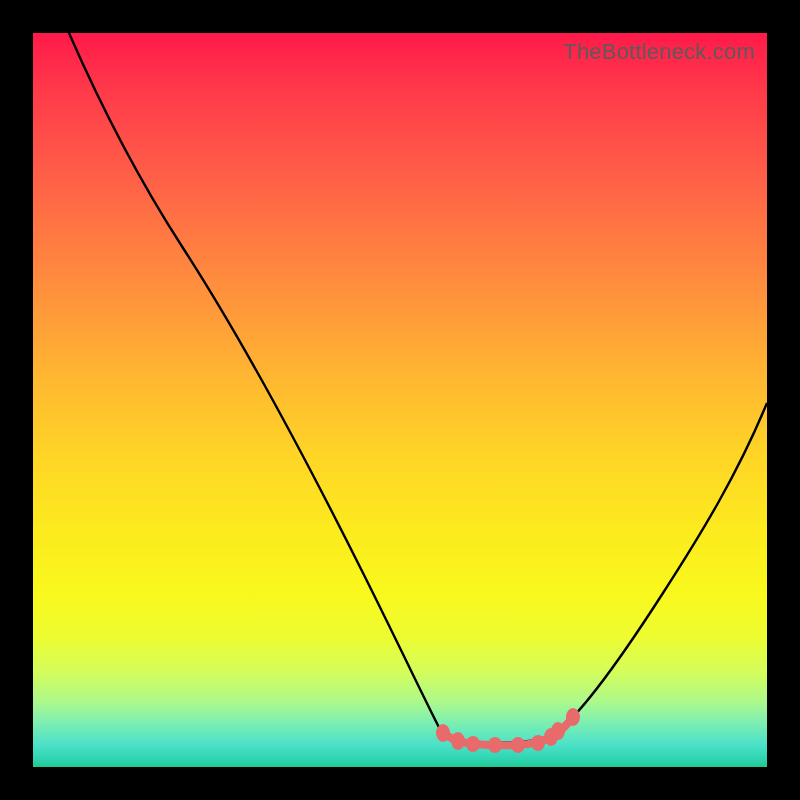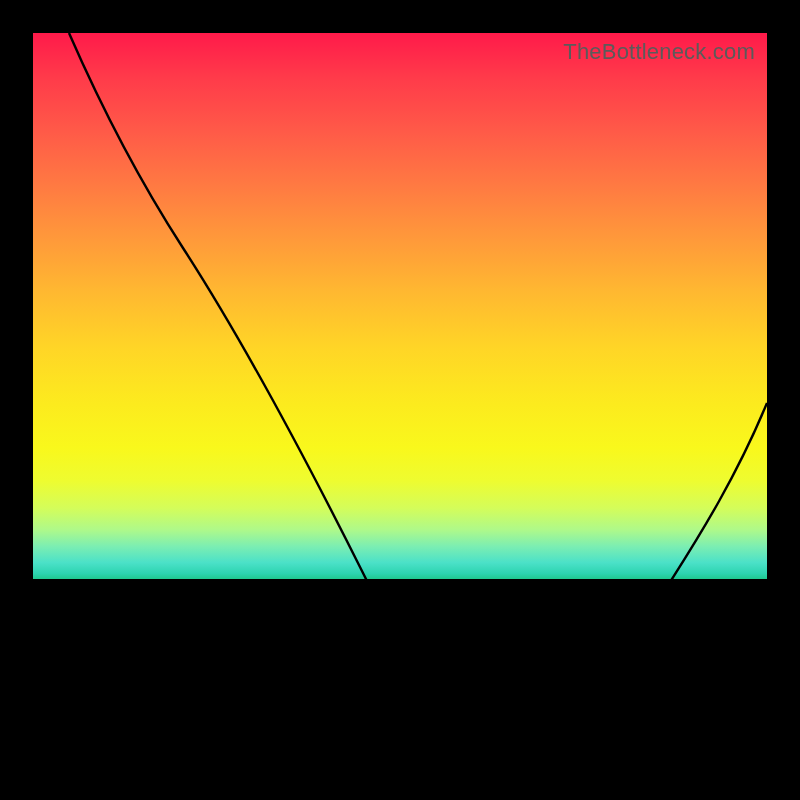--- a/index.html
+++ b/index.html
@@ -1,18 +1,18 @@
 <!DOCTYPE html>
 <html><head>
 <meta charset="utf-8">
 <style>
   * { margin: 0; padding: 0; box-sizing: border-box; }
   body { width: 800px; height: 800px; background: #000; position: relative; font-family: Arial, sans-serif; }
   .outer { position: absolute; left: 0; top: 0; width: 800px; height: 800px; background: #000; }
-  .plot { position: absolute; left: 33px; top: 33px; width: 734px; height: 546px; overflow: hidden; }
+  .plot { position: absolute; left: 33px; top: 33px; width: 734px; height: 734px; overflow: hidden; }
   .gradient {
     position: absolute; inset: 0;
     background: linear-gradient(to bottom,
       #ff1a4a 0%,
       #ff3a4a 8%,
       #ff5a48 18%,
       #ff7a42 28%,
       #ff9a3a 38%,
       #ffba30 48%,
       #ffd626 58%,

